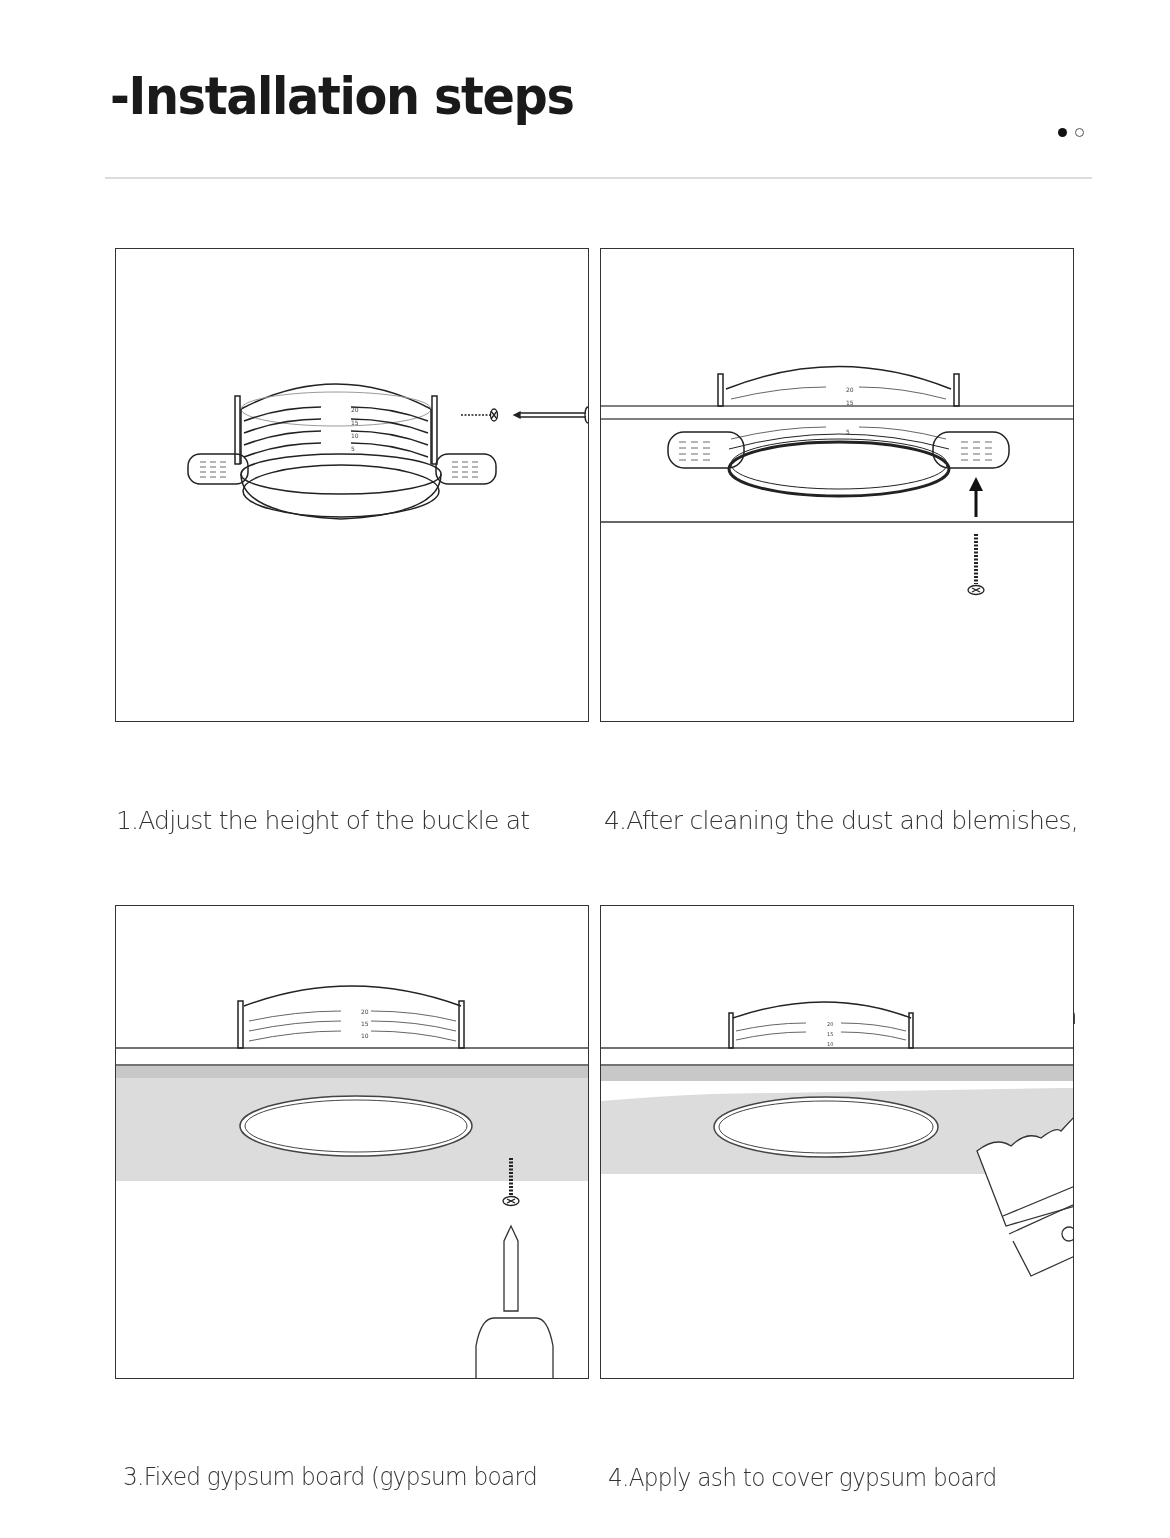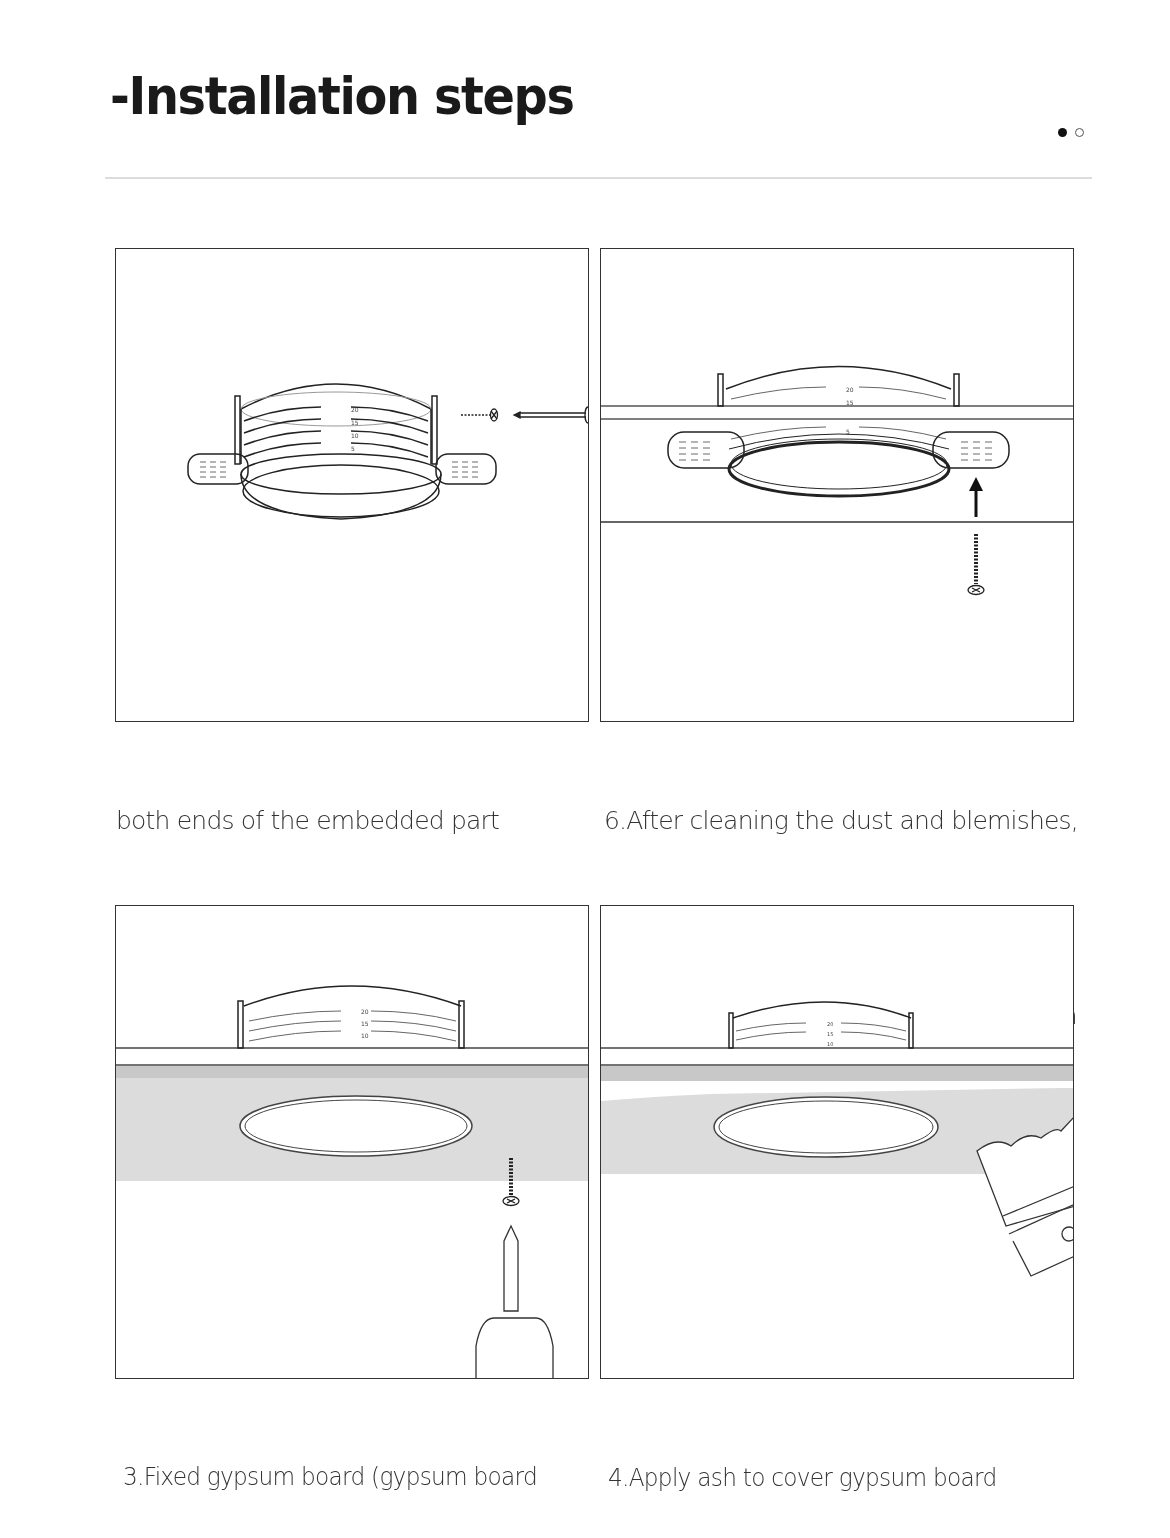--- a/index.html
+++ b/index.html
@@ -120,27 +120,28 @@
 
     <g stroke="#222" stroke-width="1.3" fill="none">
       <path d="M375 285 L375 335" stroke-dasharray="2 1.5" stroke-width="4"></path>
       <ellipse cx="375" cy="341" rx="8" ry="4.5"></ellipse>
       <path d="M371 339 L379 343 M379 339 L371 343"></path>
     </g>
   </svg>
 </div>
 
 <div class="caption" style="left:116px; top:740px;">
+  <span>1.Adjust the height of the buckle at</span>
   <span>both ends of the embedded part</span>
   <span>according to the thickness of the ceiling</span>
   <span>at home, and tighten it with screws.</span>
 </div>
 
 <div class="caption" style="left:604px; top:740px;">
-  <span>6.After cleaning the dust and blemishes,</span>
+  <span>4.After cleaning the dust and blemishes,</span>
   <span>put the embedded parts into the</span>
   <span>reserved holes of the ceiling and tighten</span>
   <span> them on the ceiling with screws.</span>
 </div>
 
 <div class="panel" style="left:115px; top:905px;">
   <svg width="474" height="474" viewBox="0 0 474 474">
     <rect x="0" y="160" width="474" height="115" fill="#dcdcdc"></rect>
     <rect x="0" y="160" width="474" height="12" fill="#c8c8c8"></rect>
     <g fill="none" stroke="#222" stroke-width="1.5">

